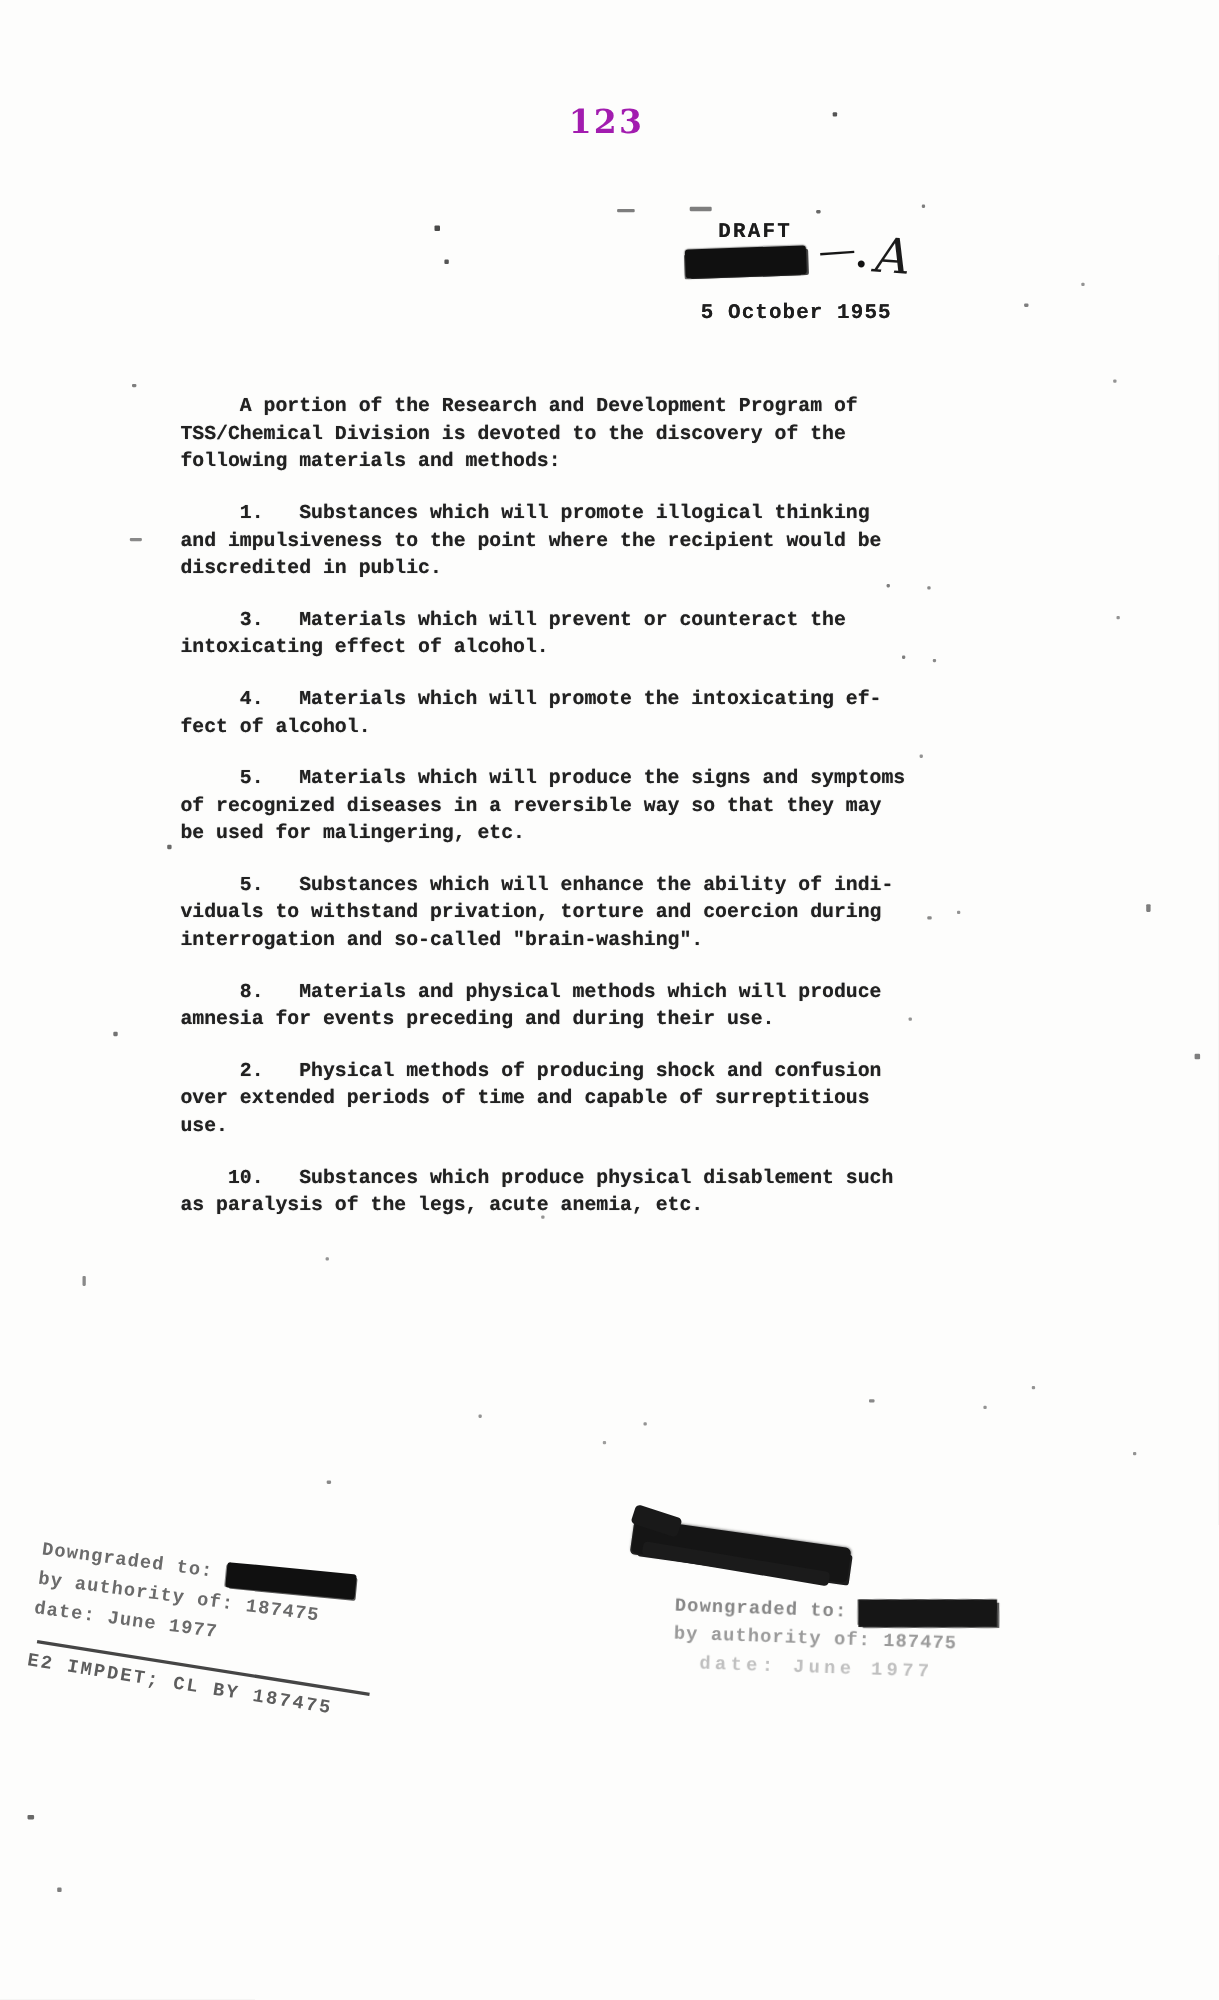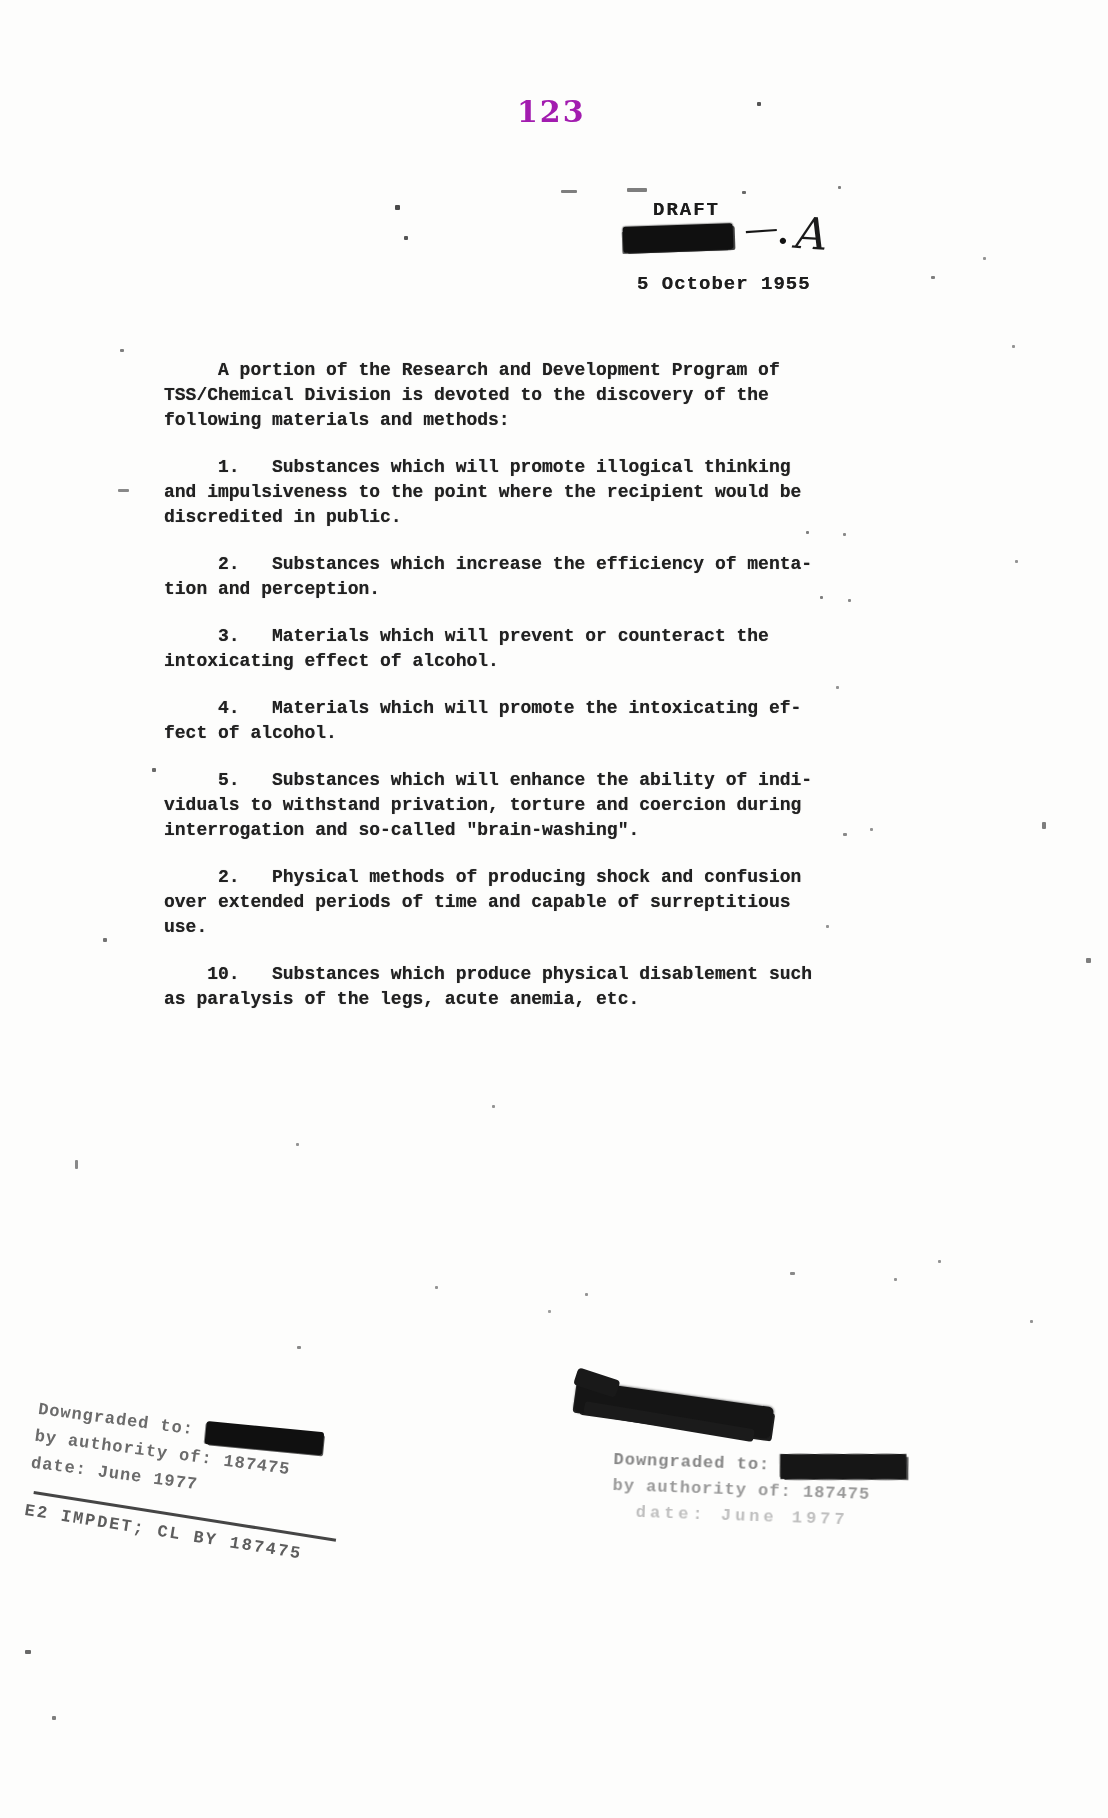--- a/index.html
+++ b/index.html
@@ -177,29 +177,32 @@
   <div class="annot-letter">A</div>
   <div class="date-line">5 October 1955</div>
 
   <div class="doc-body">
     <p>     A portion of the Research and Development Program of
 TSS/Chemical Division is devoted to the discovery of the
 following materials and methods:</p>
     <p>     1.   Substances which will promote illogical thinking
 and impulsiveness to the point where the recipient would be
 discredited in public.</p>
-    <p>     2.   Substances which increase the efficiency of menta-
-tion and perception.</p>
     <p>     3.   Materials which will prevent or counteract the
 intoxicating effect of alcohol.</p>
     <p>     4.   Materials which will promote the intoxicating ef-
 fect of alcohol.</p>
+    <p>     5.   Materials which will produce the signs and symptoms
+of recognized diseases in a reversible way so that they may
+be used for malingering, etc.</p>
     <p>     5.   Substances which will enhance the ability of indi-
 viduals to withstand privation, torture and coercion during
 interrogation and so-called "brain-washing".</p>
+    <p>     8.   Materials and physical methods which will produce
+amnesia for events preceding and during their use.</p>
     <p>     2.   Physical methods of producing shock and confusion
 over extended periods of time and capable of surreptitious
 use.</p>
     <p>    10.   Substances which produce physical disablement such
 as paralysis of the legs, acute anemia, etc.</p>
   </div>
 
   <div class="stamp-left">
     <div><span>Downgraded to:</span><span class="redaction bar"></span></div>
     <div>by authority of: 187475</div>

